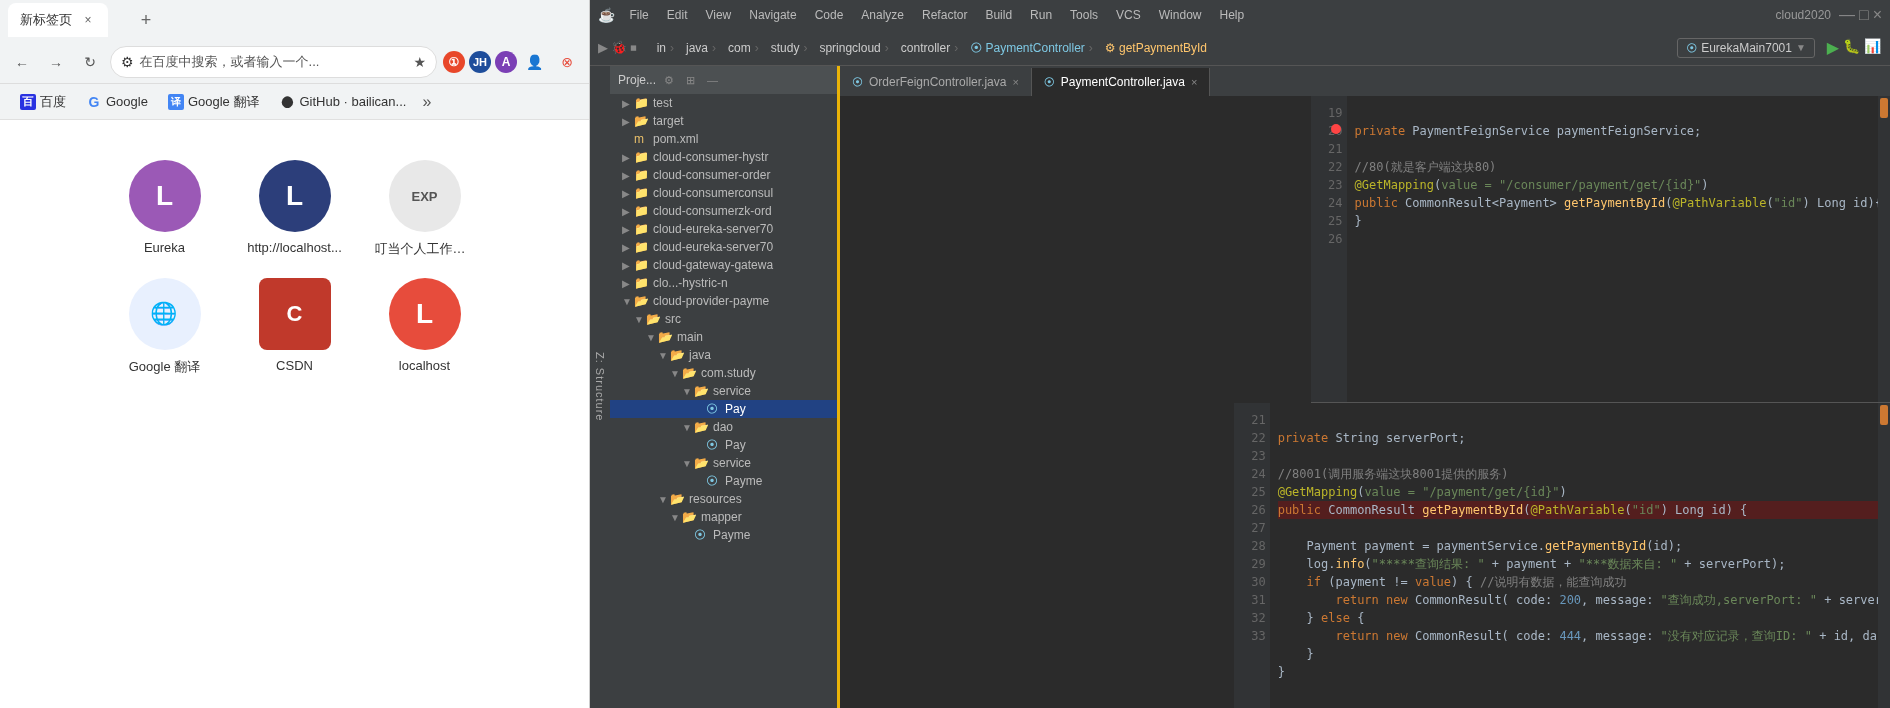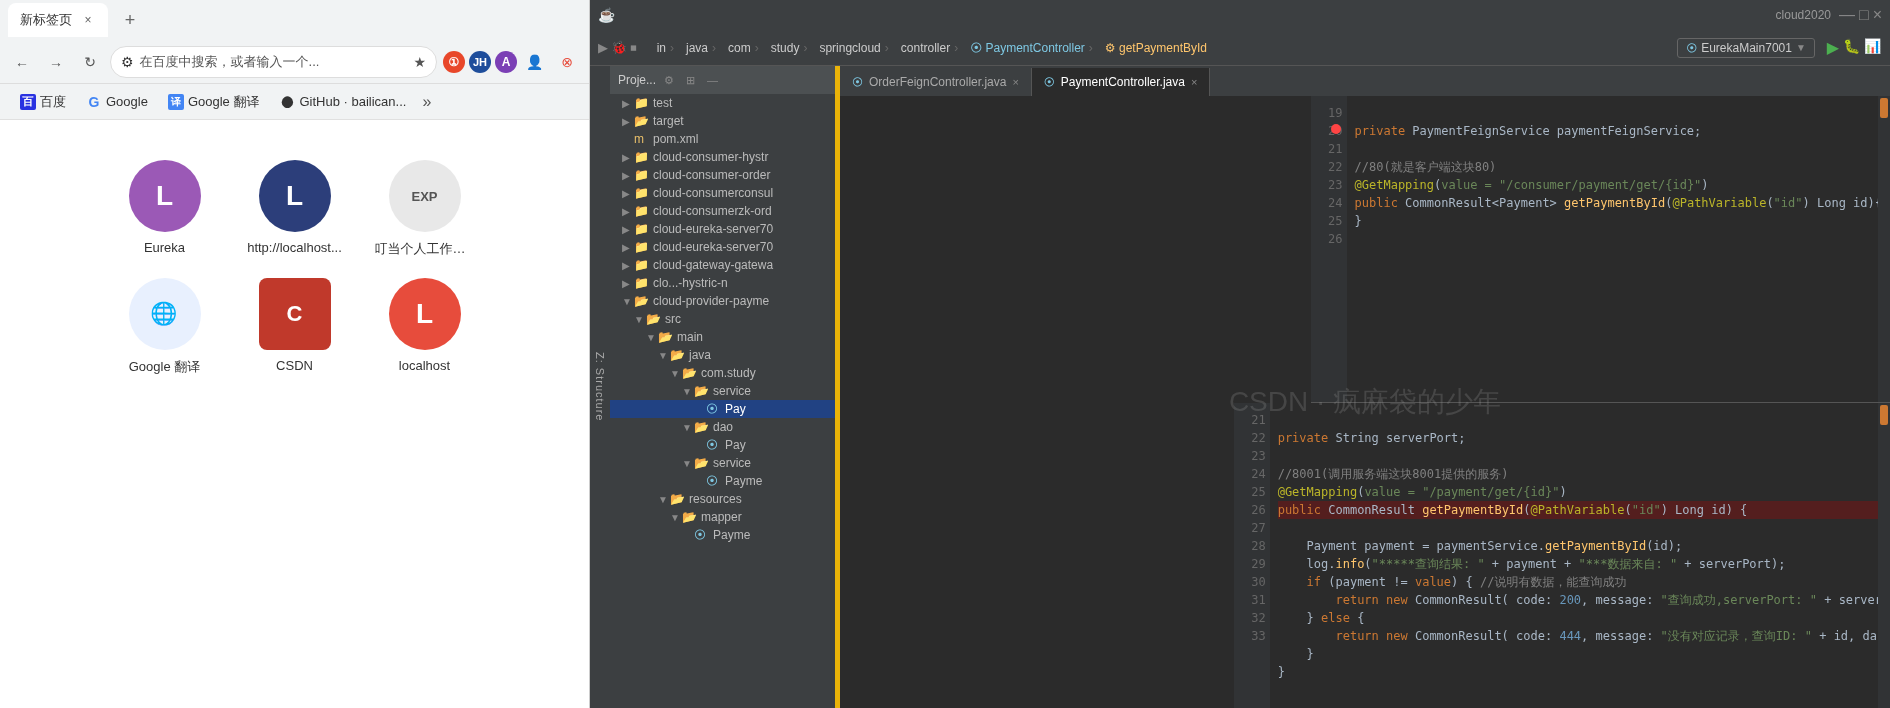--- a/index.html
+++ b/index.html
@@ -1,21 +1,21 @@
 <!DOCTYPE html>
 <html><head>
   <meta charset="utf-8">
   <style>
     * { margin: 0; padding: 0; box-sizing: border-box; }
     body { width: 1890px; height: 708px; overflow: hidden; display: flex; font-family: 'Microsoft YaHei', sans-serif; }
 
     
     .browser { width: 590px; height: 708px; background: #fff; display: flex; flex-direction: column; border-right: 1px solid #ccc; }
 
-    .browser-titlebar { height: 40px; background: #f1f3f4; display: flex; align-items: center; padding: 0 8px; gap: 8px; }
+    .browser-titlebar { height: 40px; background: #f1f3f4; display: flex; align-items: center; padding: 0 8px; gap: 24px; }
     .tab { display: flex; align-items: center; background: #fff; border-radius: 8px 8px 0 0; padding: 6px 12px; font-size: 13px; color: #333; gap: 8px; height: 34px; }
     .tab-close { width: 16px; height: 16px; display: flex; align-items: center; justify-content: center; border-radius: 50%; font-size: 12px; color: #666; cursor: pointer; }
     .new-tab { width: 28px; height: 28px; display: flex; align-items: center; justify-content: center; border-radius: 50%; font-size: 18px; color: #666; cursor: pointer; }
 
     .browser-toolbar { height: 44px; background: #f1f3f4; display: flex; align-items: center; padding: 0 8px; gap: 6px; border-bottom: 1px solid #ddd; }
     .nav-btn { width: 28px; height: 28px; display: flex; align-items: center; justify-content: center; border-radius: 50%; color: #555; font-size: 14px; cursor: pointer; }
     .address-bar { flex: 1; height: 32px; background: #fff; border: 1px solid #ddd; border-radius: 16px; display: flex; align-items: center; padding: 0 10px; gap: 6px; font-size: 13px; color: #333; }
     .address-text { flex: 1; color: #555; font-size: 13px; }
     .toolbar-icons { display: flex; align-items: center; gap: 4px; }
     .toolbar-icon { width: 28px; height: 28px; display: flex; align-items: center; justify-content: center; border-radius: 50%; color: #555; font-size: 14px; cursor: pointer; }
@@ -38,21 +38,21 @@
     .ide-menu { display: flex; gap: 2px; }
     .menu-item { padding: 4px 8px; font-size: 12px; color: #bbb; cursor: pointer; }
 
     .ide-toolbar { height: 36px; background: #3c3f41; display: flex; align-items: center; padding: 0 8px; gap: 4px; border-bottom: 1px solid #555; }
     .breadcrumb { display: flex; align-items: center; gap: 2px; font-size: 12px; color: #aaa; flex: 1; }
     .bc-sep { color: #666; margin: 0 2px; }
     .bc-item { color: #ccc; cursor: pointer; padding-left: 8px; }
 
     .ide-body { flex: 1; display: flex; overflow: hidden; }
 
-    .project-panel { width: 230px; background: #3c3f41; display: flex; flex-direction: column; border-right: 5px solid #eab308; }
+    .project-panel { width: 230px; background: #3c3f41; display: flex; flex-direction: column; border-right: 3px solid #eab308; }
     .panel-header { height: 28px; display: flex; align-items: center; padding: 0 8px; background: #4c5052; font-size: 12px; color: #ccc; gap: 4px; }
     .panel-btn { font-size: 11px; color: #888; cursor: pointer; padding: 2px 4px; }
 
     .tree { flex: 1; overflow-y: auto; font-size: 12px; color: #bbb; }
     .tree-item { display: flex; align-items: center; padding: 2px 4px; cursor: pointer; white-space: nowrap; overflow: hidden; }
     .tree-item.selected { background: #214283; color: #fff; }
     .tree-indent { display: inline-block; }
     .tree-arrow { display: inline-block; width: 12px; color: #888; font-size: 10px; }
     .tree-icon { display: inline-block; width: 16px; margin-right: 3px; }
     .folder-icon { color: #dcb67a; }
@@ -175,20 +175,35 @@
         <span class="shortcut-label">localhost</span>
       </div>
     </div>
   </div>
 </div>
 
 <div class="ide">
 
   <div class="ide-titlebar">
     <span style="color:#e74c3c; margin-right:6px; font-size:14px;">☕</span>
+    <div class="ide-menu">
+      <span class="menu-item">File</span>
+      <span class="menu-item">Edit</span>
+      <span class="menu-item">View</span>
+      <span class="menu-item">Navigate</span>
+      <span class="menu-item">Code</span>
+      <span class="menu-item">Analyze</span>
+      <span class="menu-item">Refactor</span>
+      <span class="menu-item">Build</span>
+      <span class="menu-item">Run</span>
+      <span class="menu-item">Tools</span>
+      <span class="menu-item">VCS</span>
+      <span class="menu-item">Window</span>
+      <span class="menu-item">Help</span>
+    </div>
     <span style="flex:1;"></span>
     <span style="font-size:12px; color:#999;">cloud2020</span>
     <span style="margin-left:8px; color:#888; font-size:16px; cursor:pointer;">—</span>
     <span style="margin-left:4px; color:#888; font-size:16px; cursor:pointer;">□</span>
     <span style="margin-left:4px; color:#888; font-size:16px; cursor:pointer;">×</span>
   </div>
 
   <div class="ide-toolbar">
     <div style="display:flex;gap:3px;align-items:center;margin-right:8px;">
       <span style="font-size:13px;color:#888;cursor:pointer;">▶</span>
@@ -464,18 +479,17 @@
     } <span class="kw">else</span> {
         <span class="kw">return new</span> CommonResult( code: <span class="num">444</span>, message: <span class="str">"没有对应记录，查询ID: "</span> + id, da
     }
 }
 </div>
           <div style="position:absolute;right:0;top:0;width:12px;height:100%;background:#313335;display:flex;flex-direction:column;">
             <div style="width:8px;height:20px;background:#cc7832;margin:2px auto;border-radius:2px;"></div>
           </div>
         </div>
 
-        <div class="watermark">CSDN · 疯麻袋的少年</div>
       </div>
     </div>
   </div>
 
 </div>
 
 </body></html>

